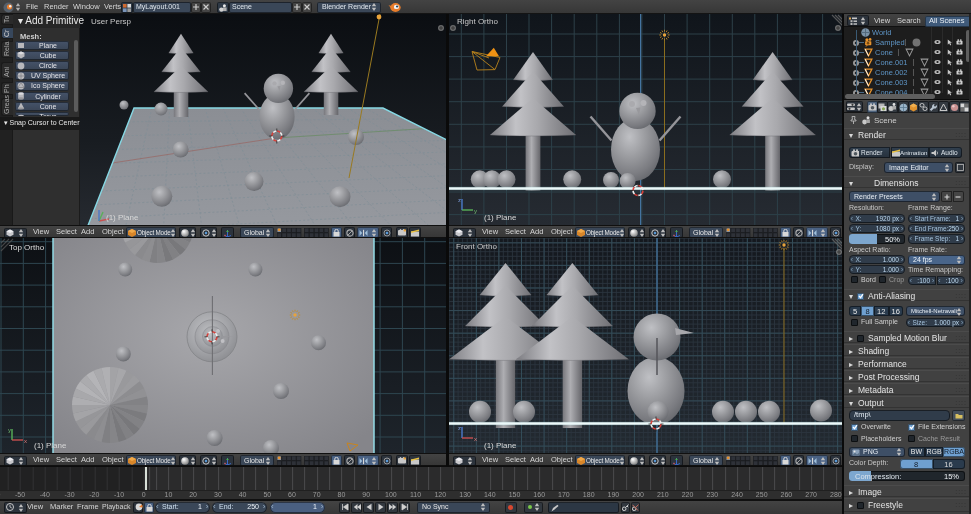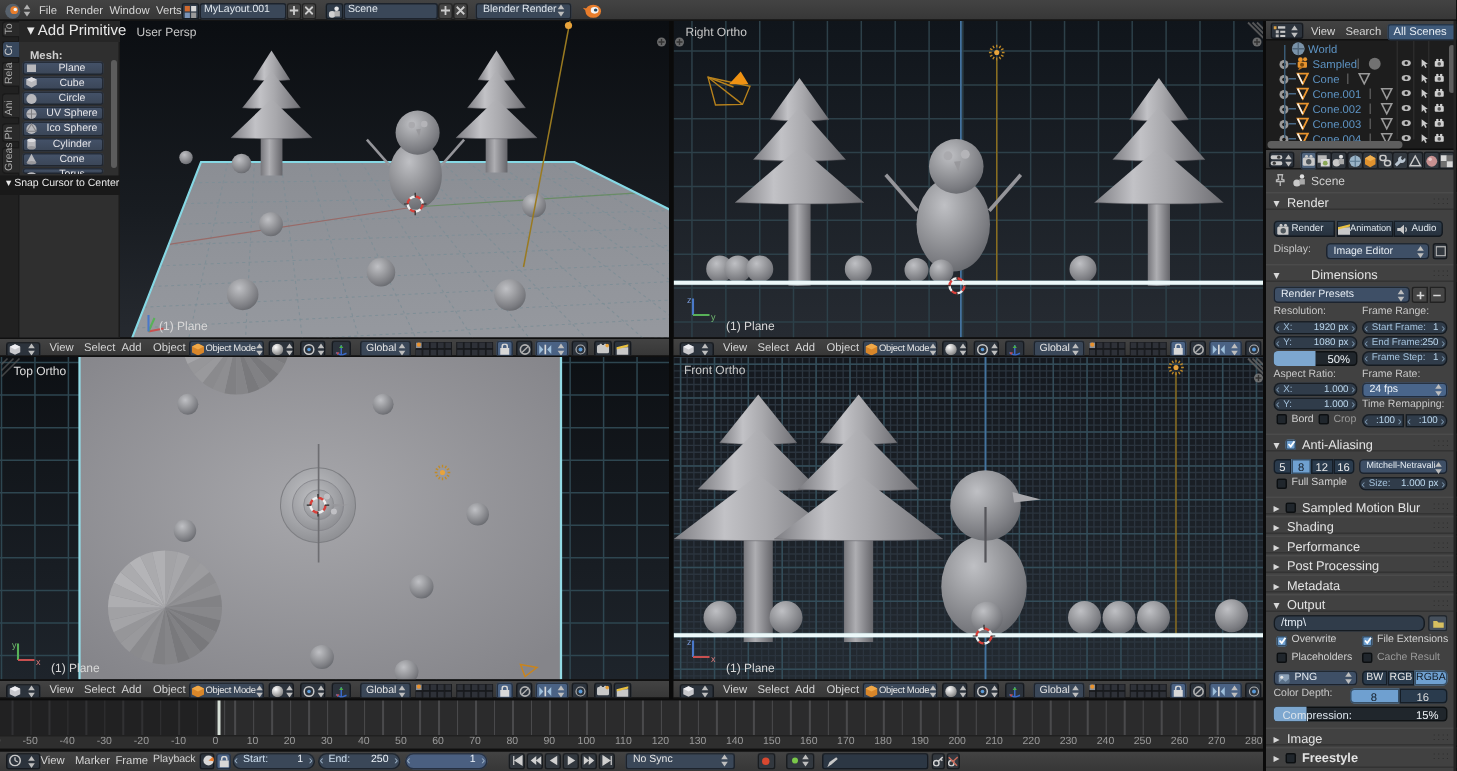--- a/index.html
+++ b/index.html
@@ -1916,21 +1916,21 @@
       <span style="position:absolute;right:6px;top:1px;font-size:7.5px;color:#eef2f6;">15%</span>
     </div>
     <div style="position:absolute;left:844px;top:485px;width:127px;height:12px;border-top:1px solid #4b4b4b;border-bottom:1px solid #333333;background:#414141;">
       <span style="position:absolute;left:5px;top:1.5px;font-size:8px;color:#d8d8d8;">▸</span>
       <span style="position:absolute;left:14px;top:1px;font-size:8.5px;color:#e4e4e4;">Image</span>
       <span style="position:absolute;right:4px;top:2px;font-size:7px;color:#2d2d2d;letter-spacing:1px;">::::</span>
     </div>
     <div style="position:absolute;left:844px;top:498px;width:127px;height:14px;border-top:1px solid #4b4b4b;border-bottom:1px solid #333333;background:#414141;">
       <span style="position:absolute;left:5px;top:1.5px;font-size:8px;color:#d8d8d8;">▸</span>
       <div style="position:absolute;left:13px;top:2.5px;width:7px;height:7px;background:#20262c;border-radius:1.5px;box-shadow:inset 0 0 0 1px rgba(0,0,0,0.6);"></div>
-      <span style="position:absolute;left:24px;top:1px;font-size:8.5px;color:#e4e4e4;font-weight:bold;">Freestyle</span>
+      <span style="position:absolute;left:24px;top:1px;font-size:8.5px;color:#e4e4e4;">Freestyle</span>
       <span style="position:absolute;right:4px;top:2px;font-size:7px;color:#2d2d2d;letter-spacing:1px;">::::</span>
     </div>
     <div style="position:absolute;left:969px;top:14px;width:2px;height:500px;background:#242424;"></div>
     <div style="position:absolute;left:0px;top:0px;width:971px;height:14px;background:linear-gradient(180deg,#434343,#373737);border-bottom:1px solid #141414;"></div>
     <svg style="position:absolute;left:3px;top:2px;" width="11" height="11" viewBox="0 0 11 11">
       <circle cx="5.5" cy="5.5" r="5" fill="#57616c"></circle>
       <circle cx="6.5" cy="4.8" r="2.6" fill="#e87d2c"></circle>
       <circle cx="7.2" cy="4.3" r="1.2" fill="#f2f2f2"></circle>
     </svg>
     <svg style="position:absolute;left:15px;top:2px;" width="6" height="10" viewBox="0 0 6 10">

